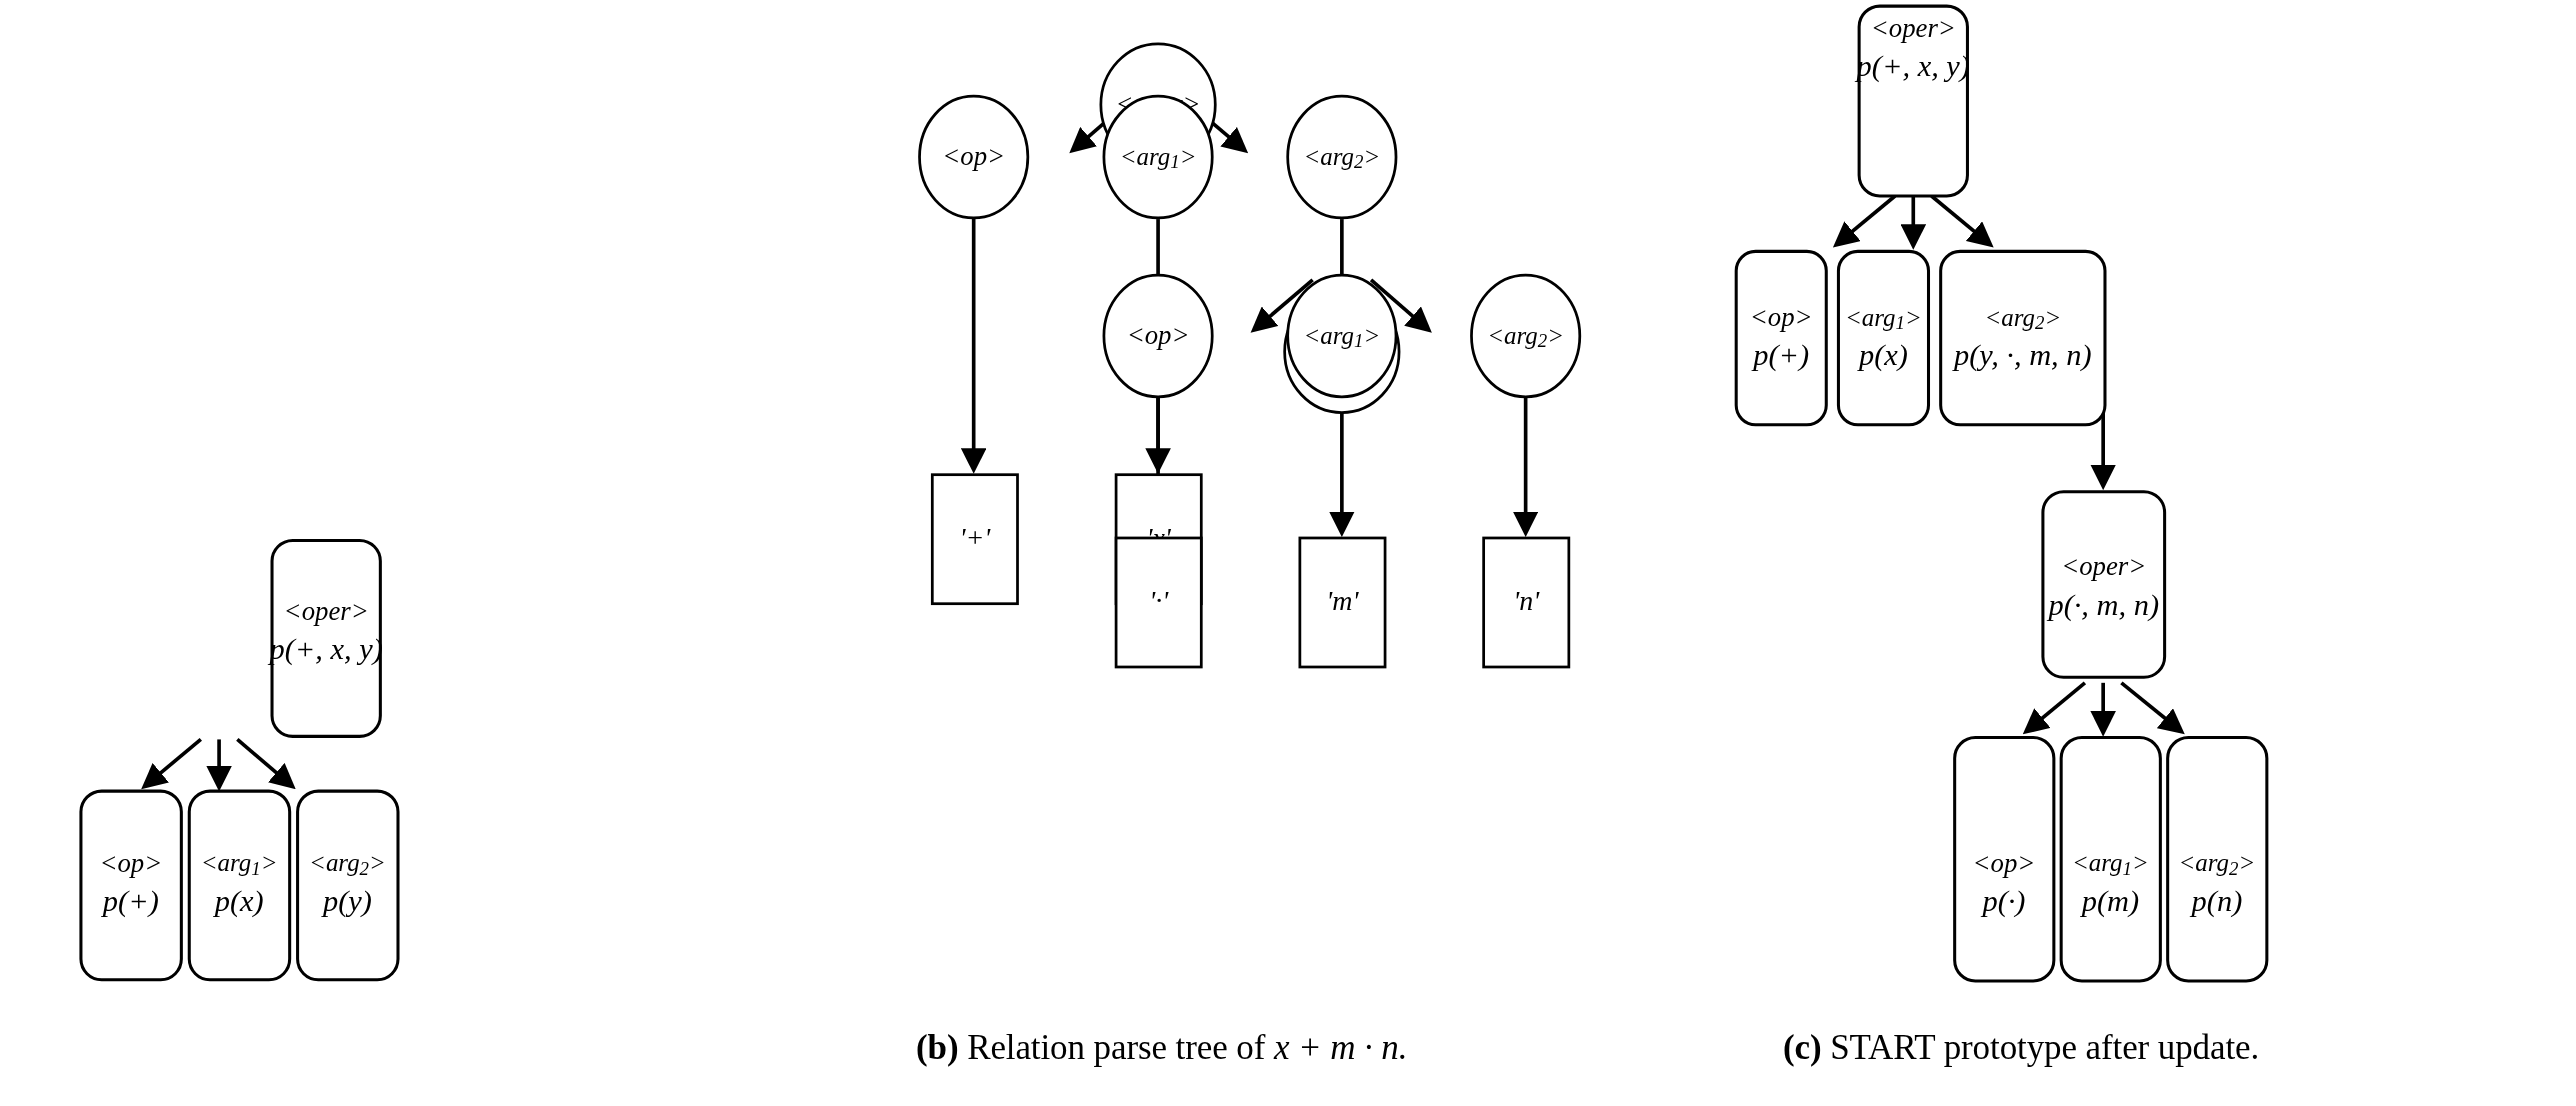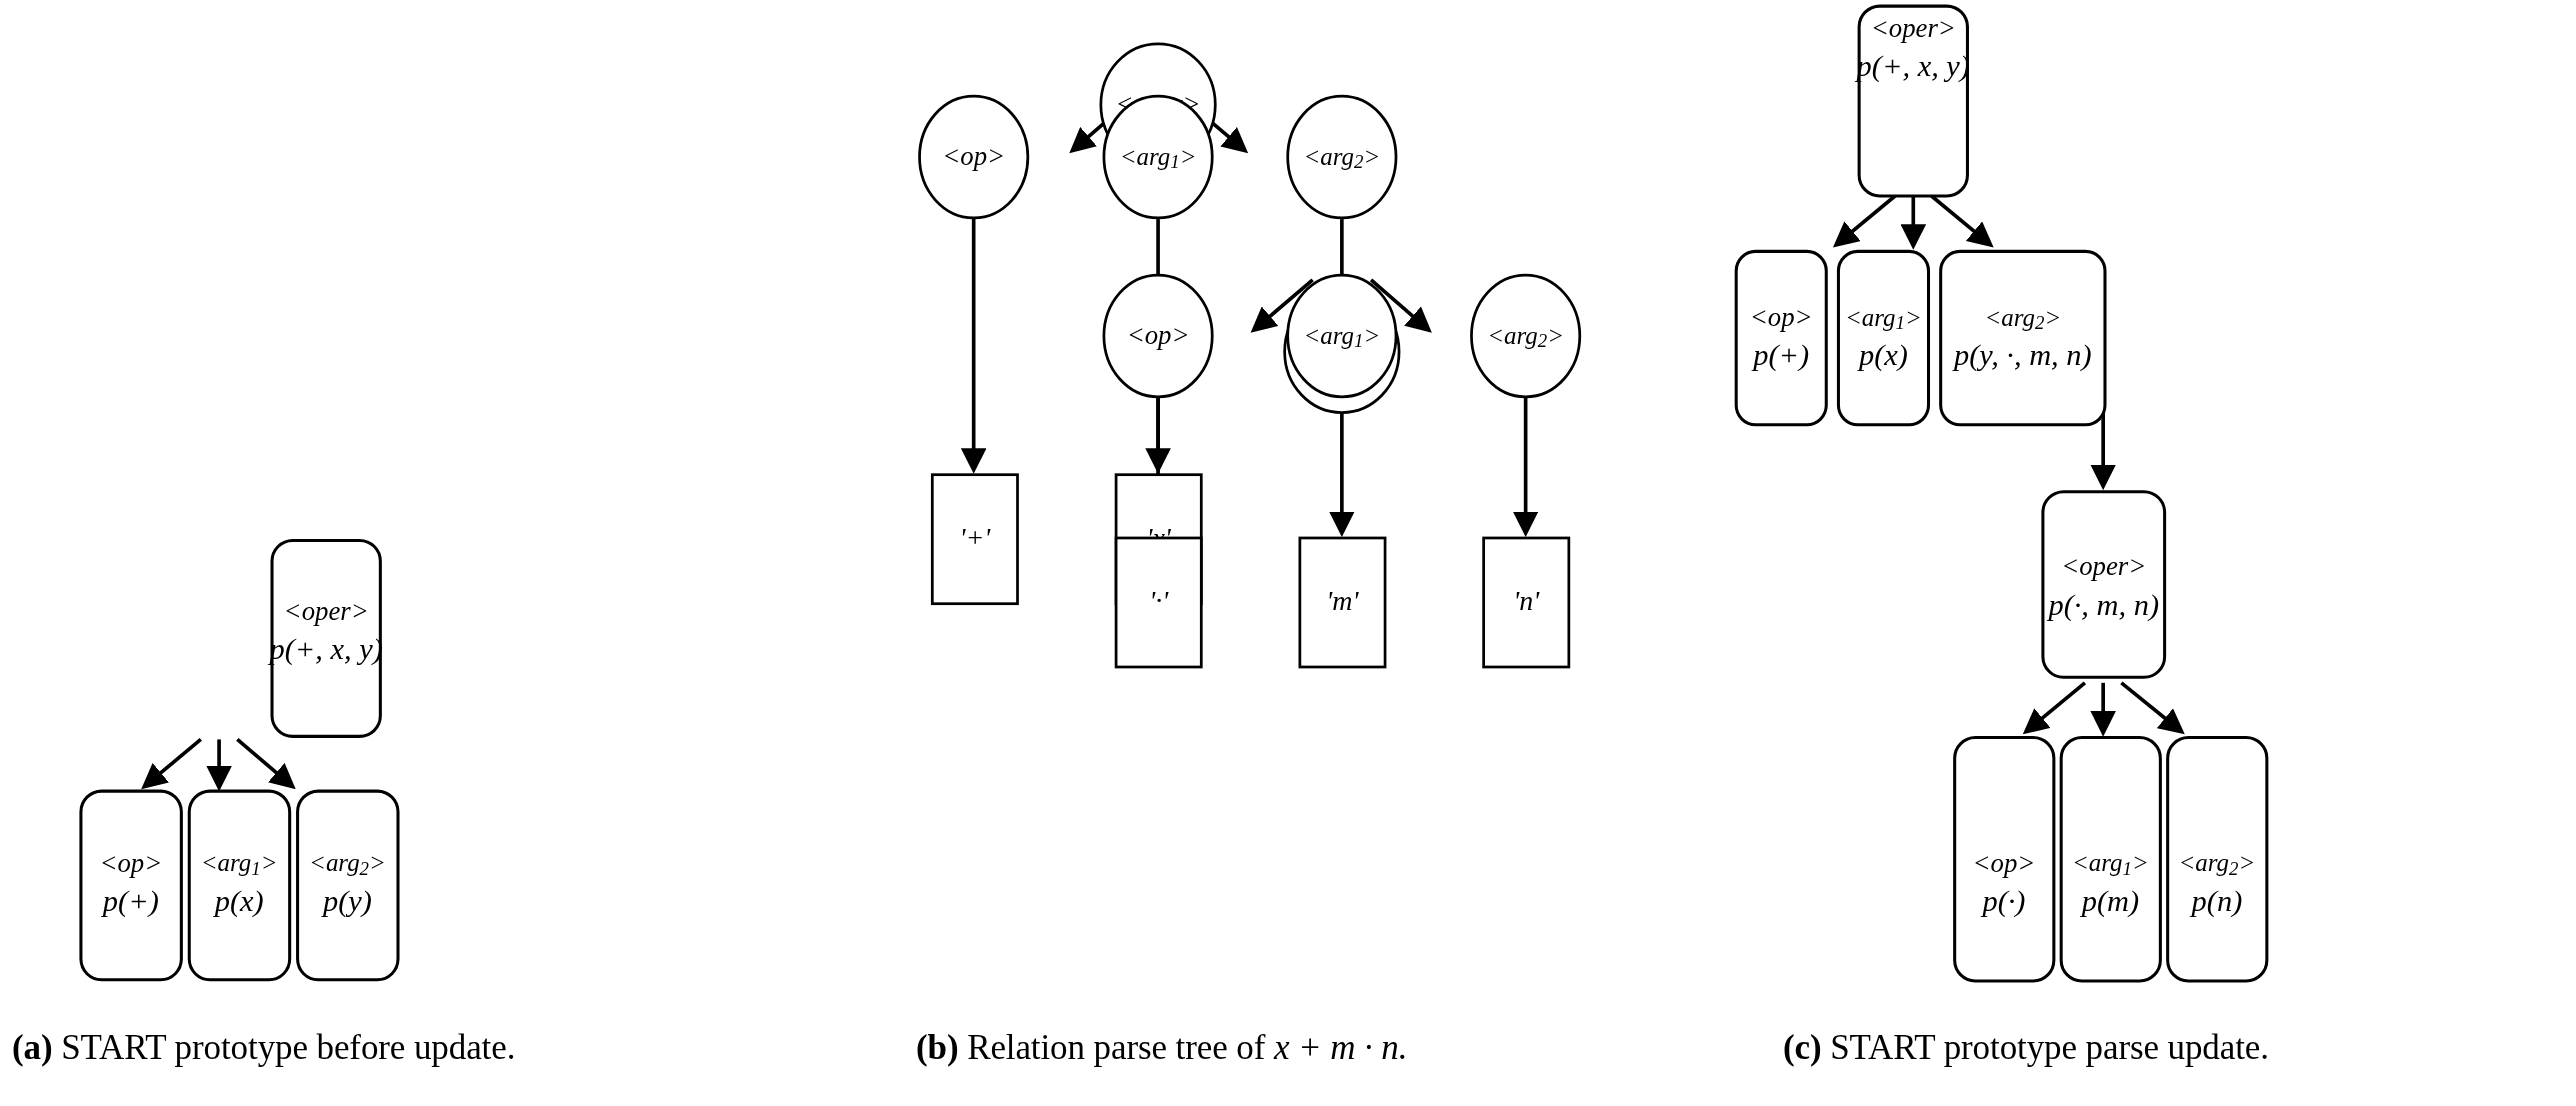--- a/index.html
+++ b/index.html
@@ -270,26 +270,23 @@
       <g>
         <rect class="node-shape" x="3562" y="1212" width="163" height="400" rx="34" ry="34"></rect>
         <text class="node-label lbl-nt-sm" x="3643" y="1422">
           <tspan>&lt;arg</tspan><tspan class="sub" dy="9">2</tspan><tspan dy="-9">&gt;</tspan>
         </text>
         <text class="node-label lbl-pred" x="3643" y="1486">p(n)</text>
       </g>
     </g>
   </svg>
 
-  <div class="caption" style="left:12px; top:1028px;">
-    <span class="cap-tag">(a)</span><span> START prototype before update.</span>
-  </div>
 
   <div class="caption" style="left:916px; top:1028px;">
     <span class="cap-tag">(b)</span><span> Relation parse tree of </span><span class="cap-math">x + m · n.</span>
   </div>
 
   <div class="caption" style="left:1783px; top:1028px;">
-    <span class="cap-tag">(c)</span><span> START prototype parse update.</span>
+    <span class="cap-tag">(c)</span><span> START prototype after update.</span>
   </div>
 
 </div>
 
 
 </body></html>

